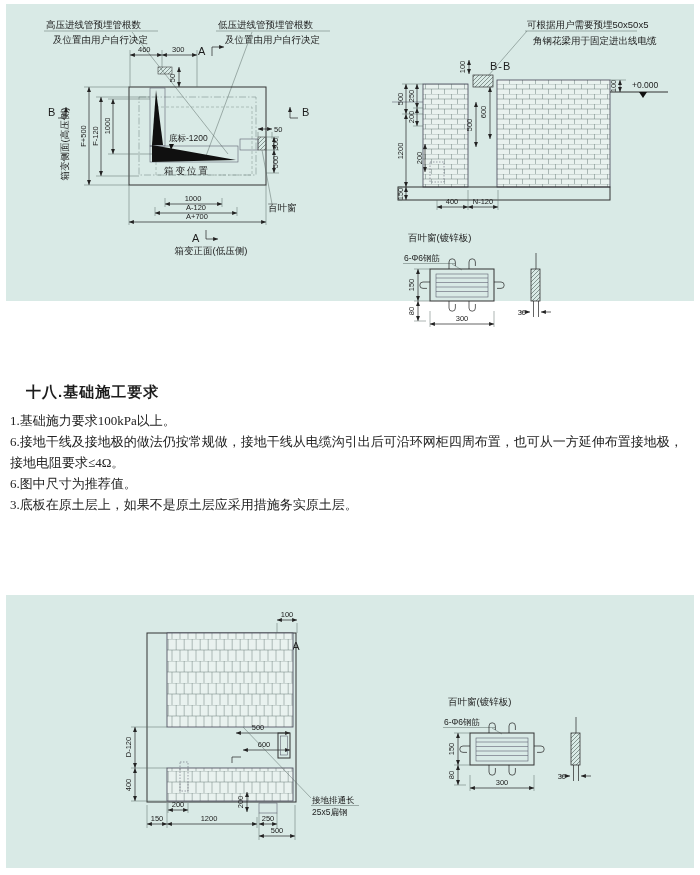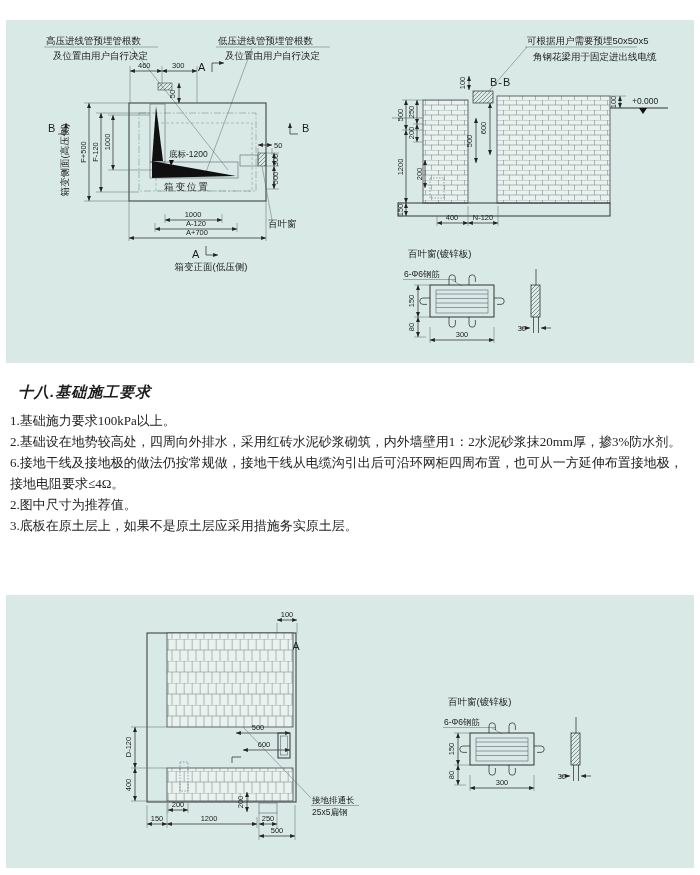--- a/index.html
+++ b/index.html
@@ -1,23 +1,23 @@
 <!DOCTYPE html>
 <html><head>
 <meta charset="utf-8">
 <style>
   html,body{margin:0;padding:0;}
   body{width:700px;height:875px;background:#ffffff;position:relative;
        font-family:"Liberation Sans",sans-serif;}
   .panel{position:absolute;left:6px;background:#d9eae6;}
-  .panel1{top:20px;width:688px;height:343px;}
+  .panel1{top:4px;width:688px;height:297px;}
   .panel2{top:595px;width:688px;height:273px;}
   .notes{position:absolute;left:10px;top:383px;width:682px;color:#1c1c1c;}
-  .notes .heading{font-size:15px;font-weight:bold;margin:0 0 8px 8px;
-       font-family:"Liberation Sans",sans-serif;letter-spacing:1px;font-style:italic;}
+  .notes .heading{font-size:15px;font-weight:bold;margin:0 0 8px 16px;
+       font-family:"Liberation Sans",sans-serif;letter-spacing:1px;}
   .notes .line{font-size:13px;line-height:21px;font-family:"Liberation Serif",serif;color:#222;}
   svg{display:block;}
   svg text{font-family:"Liberation Sans",sans-serif;fill:#1c1c1c;}
   .dt{font-size:7.5px;}
   .dt8{font-size:8.5px;}
   .lbl{font-size:9.5px;}
   .ttl{font-size:11px;letter-spacing:1px;}
   .dl{stroke:#222;stroke-width:0.7;fill:none;}
   .ext{stroke:#5b6b66;stroke-width:0.5;fill:none;}
   .thin{stroke:#333;stroke-width:1;fill:none;}
@@ -210,23 +210,22 @@
     <text x="124" y="88" class="dt" text-anchor="end">30</text>
     <line x1="118" y1="85" x2="128" y2="85" class="dl" marker-end="url(#arr)"></line>
     <line x1="149" y1="85" x2="139" y2="85" class="dl" marker-end="url(#arr)"></line>
   </g>
 </svg>
 </div>
 
 <div class="notes">
   <div class="heading">十八.基础施工要求</div>
   <div class="line">1.基础施力要求100kPa以上。</div>
-  <div class="line">2.基础设在地势较高处，四周向外排水，采用红砖水泥砂浆砌筑，内外墙壁用1：2水泥砂浆抹20mm厚，掺3%防水剂。</div>
   <div class="line">6.接地干线及接地极的做法仍按常规做，接地干线从电缆沟引出后可沿环网柜四周布置，也可从一方延伸布置接地极，接地电阻要求≤4Ω。</div>
-  <div class="line">2.图中尺寸为推荐值。</div>
+  <div class="line">6.图中尺寸为推荐值。</div>
   <div class="line">3.底板在原土层上，如果不是原土层应采用措施务实原土层。</div>
 </div>
 
 <div class="panel panel2">
 <svg width="688" height="273" viewBox="0 0 688 273">
   <defs>
     <marker id="arr2" viewBox="0 0 8 8" refX="7" refY="4" markerWidth="8" markerHeight="8" orient="auto-start-reverse">
       <path d="M0,1.2 L7,4 L0,6.8 Z" fill="#222"></path>
     </marker>
     <pattern id="bv" width="8" height="22" patternUnits="userSpaceOnUse">

